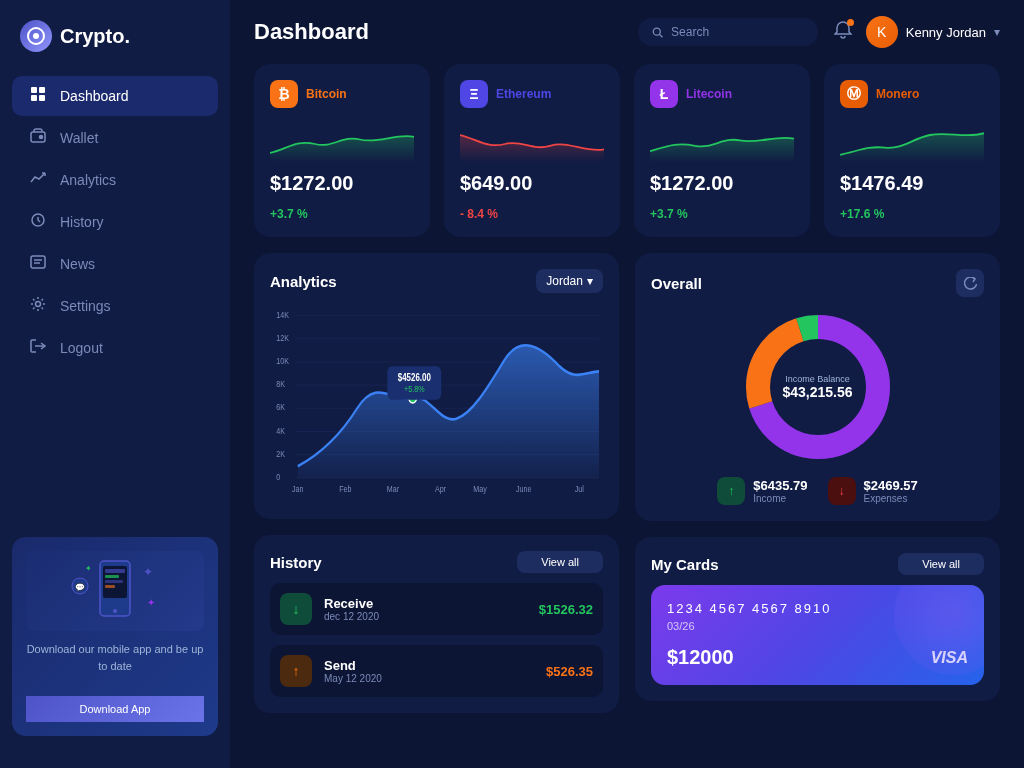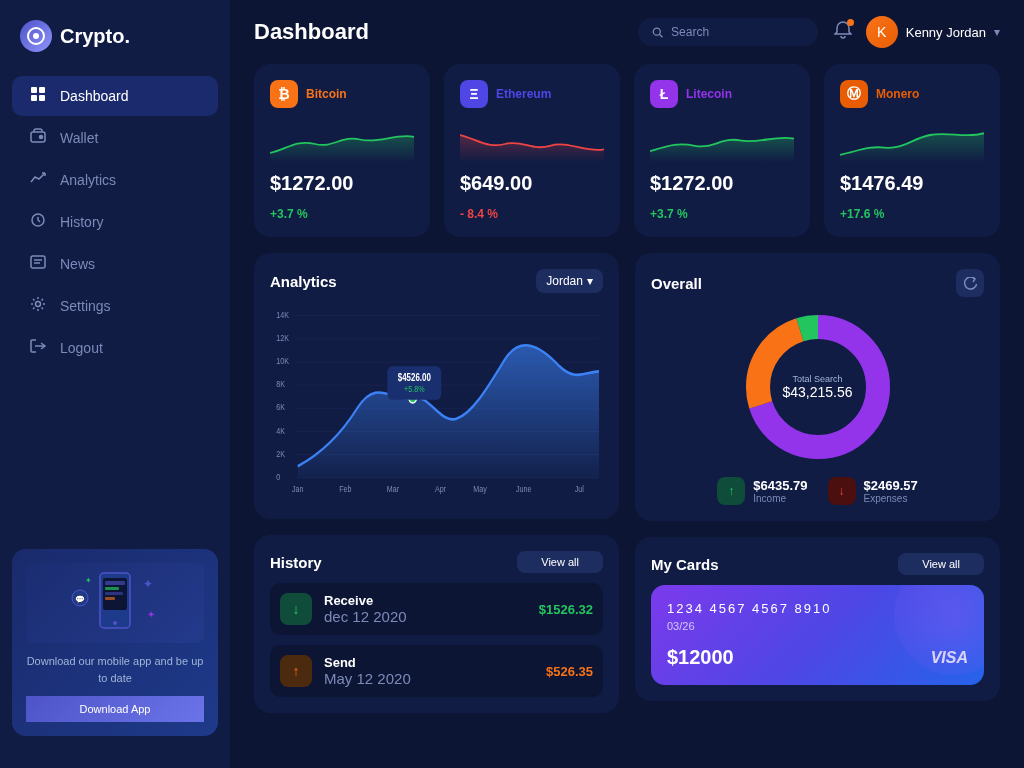--- a/index.html
+++ b/index.html
@@ -85,21 +85,21 @@
       align-items: center;
       justify-content: center;
       font-size: 36px;
       position: relative;
       overflow: hidden;
     }
     .promo-text {
       color: #9fb4d8;
       font-size: 11px;
       line-height: 1.5;
-      margin-bottom: 10px;
+      margin-bottom: 22px;
     }
     .promo-btn {
       background: linear-gradient(135deg, #4e54c8, #6a74e8);
       color: #fff;
       border: none;
       border-radius: 0;
       padding: 7px 24px;
       font-size: 11px;
       cursor: pointer;
       width: 100%;
@@ -314,21 +314,21 @@
       height: 160px;
     }
     .donut-label {
       position: absolute;
       top: 50%;
       left: 50%;
       transform: translate(-50%, -50%);
       text-align: center;
     }
     .donut-label-sub { font-size: 9px; color: #9fb4d8; }
-    .donut-label-val { font-size: 14px; font-weight: 400; color: #fff; }
+    .donut-label-val { font-size: 14px; font-weight: 700; color: #fff; }
     .income-expense {
       display: flex;
       gap: 20px;
       width: 100%;
       justify-content: center;
     }
     .ie-item {
       display: flex;
       align-items: center;
       gap: 8px;
@@ -373,21 +373,21 @@
       border-radius: 8px;
       display: flex;
       align-items: center;
       justify-content: center;
       font-size: 14px;
     }
     .tx-icon.receive { background: #0f4c3a; color: #22c55e; }
     .tx-icon.send { background: #4c2a0f; color: #f97316; }
     .tx-info { flex: 1; }
     .tx-type { font-size: 13px; font-weight: 600; color: #fff; }
-    .tx-date { font-size: 15px; color: #7b8ab8; }
+    .tx-date { font-size: 10px; color: #7b8ab8; }
     .tx-amount { font-size: 13px; font-weight: 700; }
     .tx-amount.receive { color: #22c55e; }
     .tx-amount.send { color: #f97316; }
 
     
     .card-visual {
       background: linear-gradient(135deg, #7c3aed, #4f46e5, #2563eb);
       border-radius: 14px;
       padding: 16px;
       color: #fff;
@@ -747,21 +747,21 @@
               <svg width="160" height="160" viewBox="0 0 160 160">
                 <circle cx="80" cy="80" r="60" fill="none" stroke="#1e2d60" stroke-width="24"></circle>
 
                 <circle cx="80" cy="80" r="60" fill="none" stroke="#9333ea" stroke-width="24" stroke-dasharray="264 113" stroke-dashoffset="0" transform="rotate(-90 80 80)"></circle>
 
                 <circle cx="80" cy="80" r="60" fill="none" stroke="#f97316" stroke-width="24" stroke-dasharray="94 283" stroke-dashoffset="-264" transform="rotate(-90 80 80)"></circle>
 
                 <circle cx="80" cy="80" r="60" fill="none" stroke="#22c55e" stroke-width="24" stroke-dasharray="19 358" stroke-dashoffset="-358" transform="rotate(-90 80 80)"></circle>
               </svg>
               <div class="donut-label">
-                <div class="donut-label-sub">Total Search</div>
+                <div class="donut-label-sub">Income Balance</div>
                 <div class="donut-label-val">$43,215.56</div>
               </div>
             </div>
             <div class="income-expense">
               <div class="ie-item">
                 <div class="ie-icon income">↑</div>
                 <div class="ie-info">
                   <span class="ie-amount">$6435.79</span>
                   <span class="ie-label">Income</span>
                 </div>

